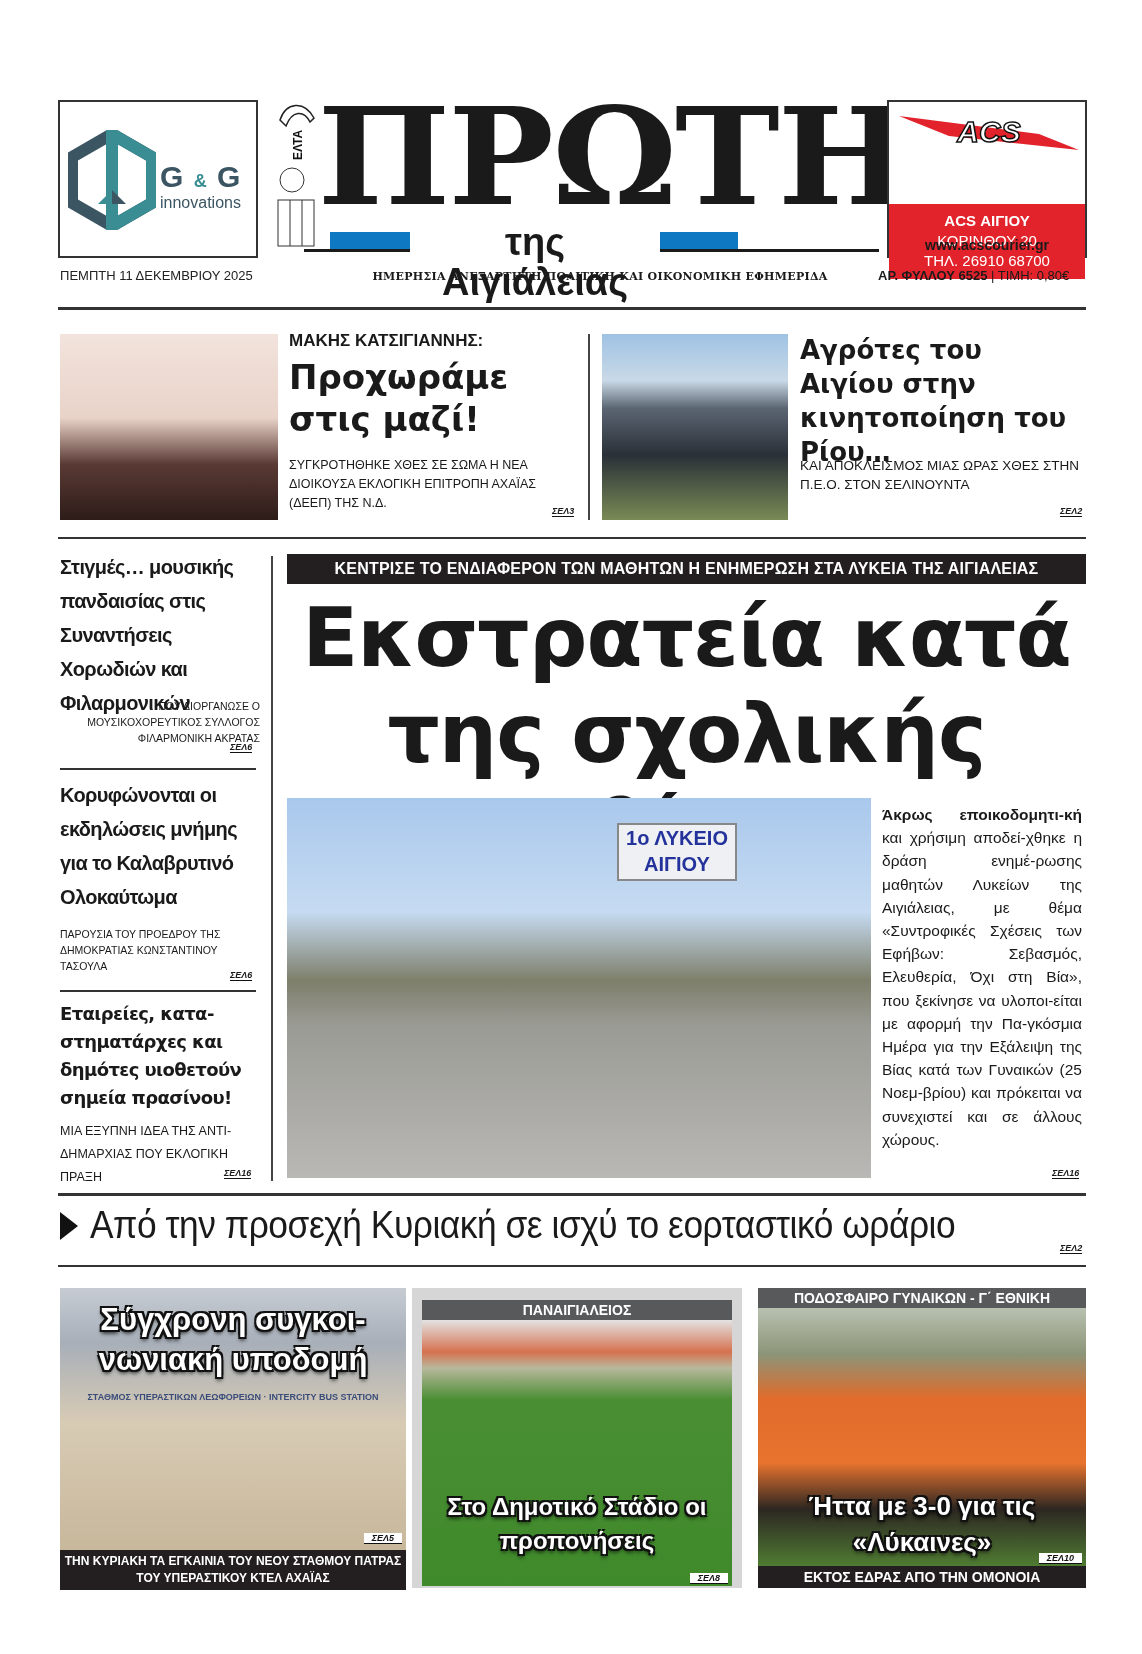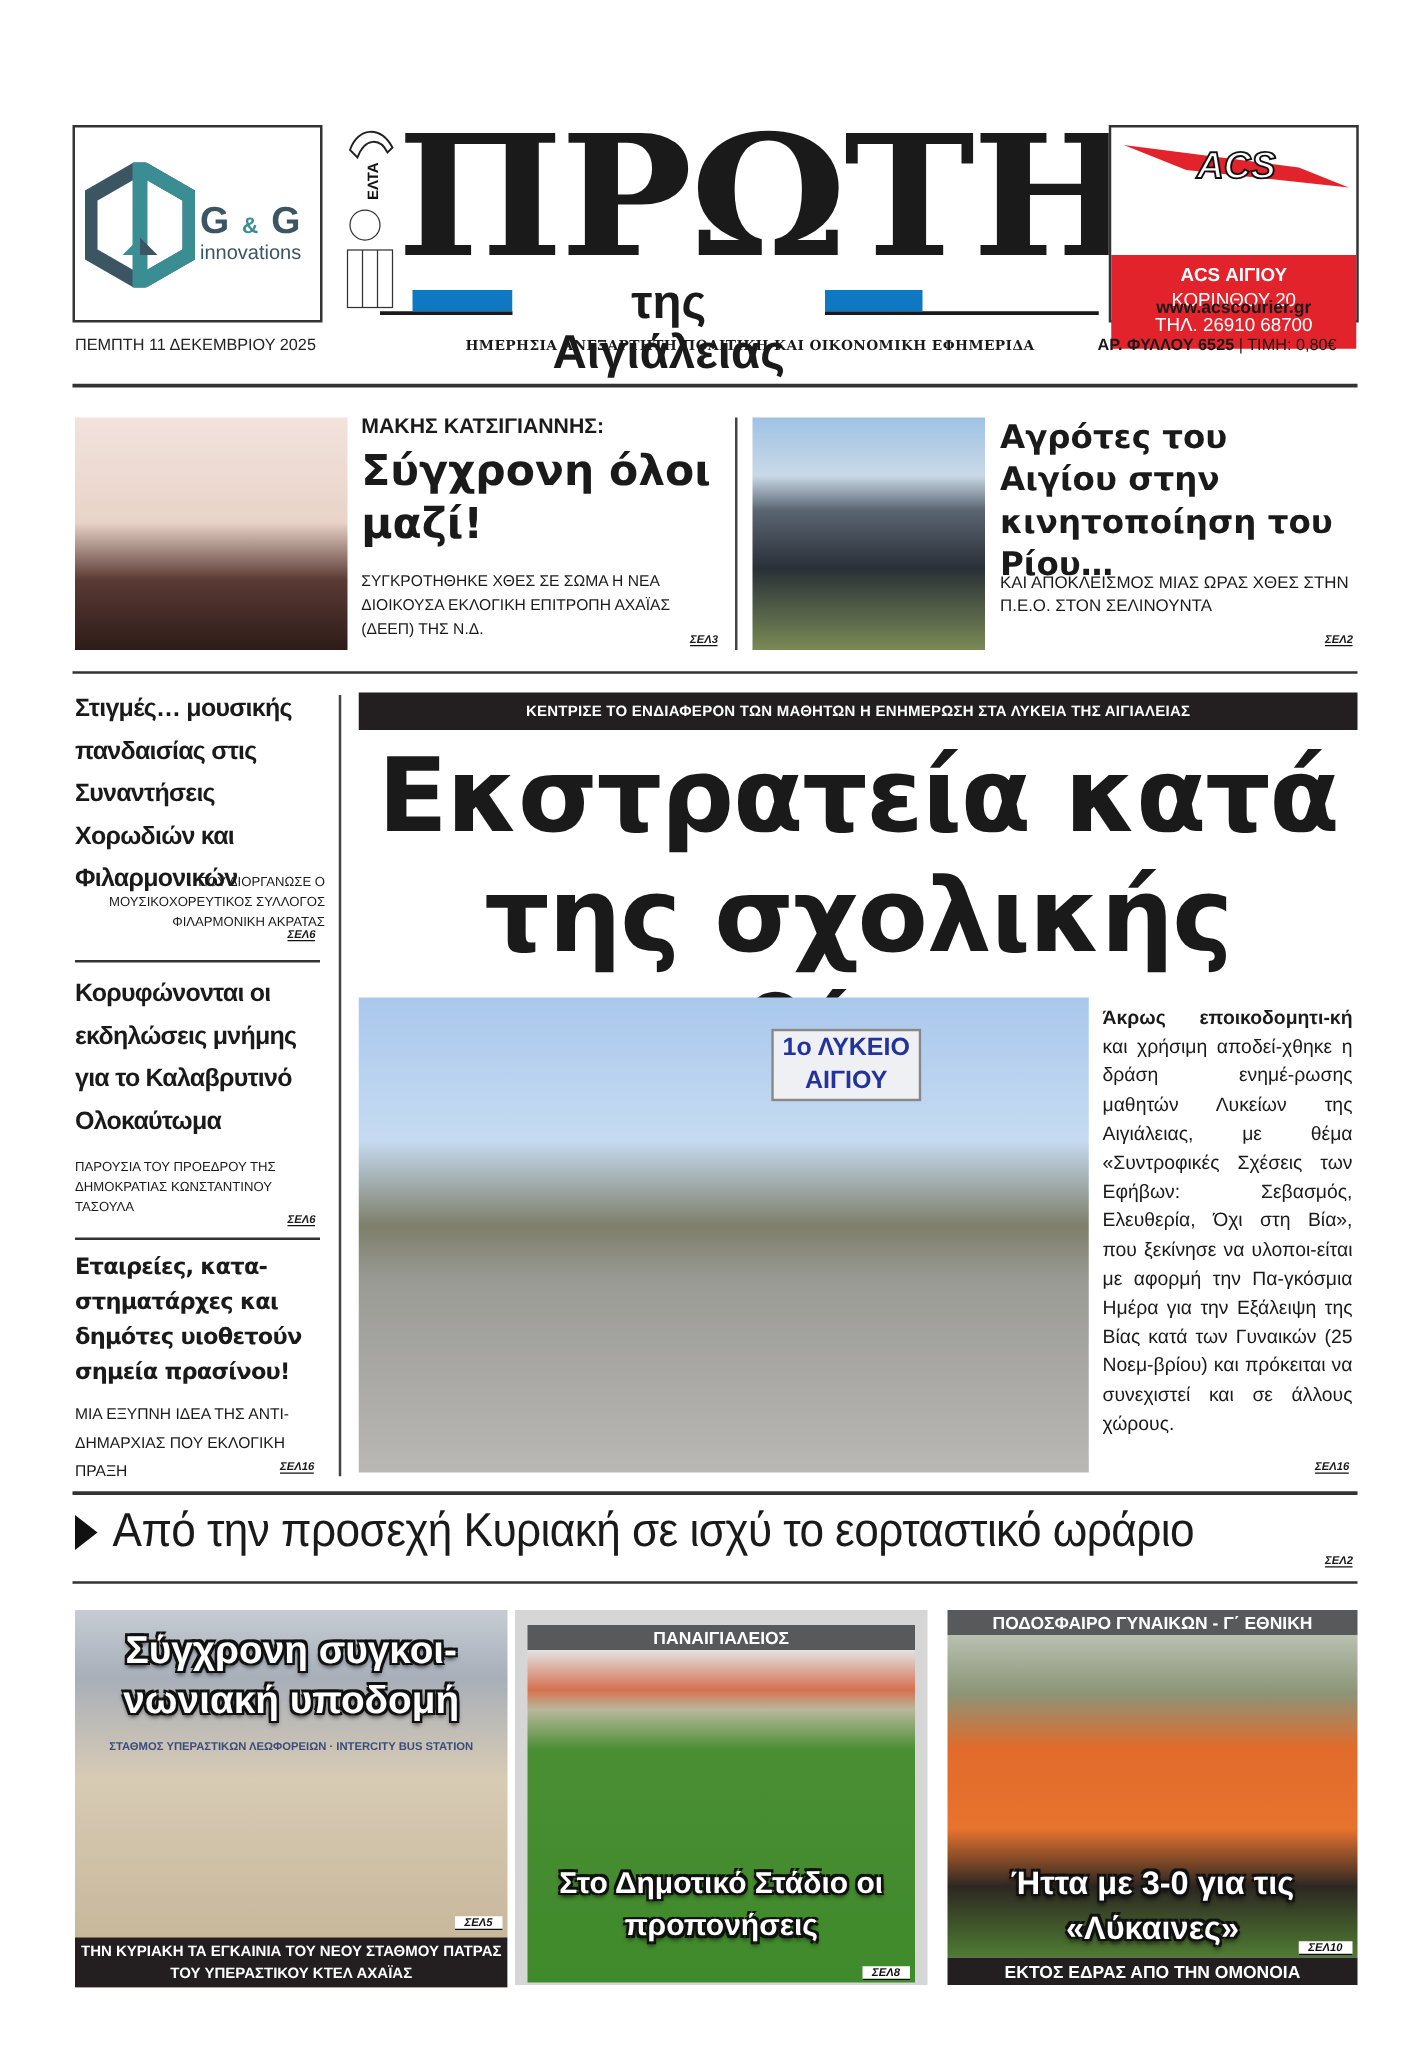--- a/index.html
+++ b/index.html
@@ -48,21 +48,21 @@
 
   .rule-mid { left: 58px; top: 537px; width: 1028px; height: 2px; background: #333; }
 
   
   .side-h { left: 60px; width: 200px; font-weight: bold; font-size: 20px; line-height: 34px; letter-spacing: -0.6px; transform-origin: left; }
   .side-s { left: 60px; width: 200px; font-size: 10.5px; line-height: 16px; }
   .side-rule { left: 60px; width: 196px; height: 2px; background: #333; }
   .vsep2 { left: 271px; top: 556px; width: 2px; height: 625px; background: #444; }
 
   
-  .banner { left: 287px; top: 554px; width: 799px; height: 30px; background: #231f20; color: #fff; text-align: center; font-weight: bold; font-size: 12px; line-height: 30px; letter-spacing: 0.2px; }
+  .banner { left: 287px; top: 554px; width: 799px; height: 30px; background: #231f20; color: #fff; text-align: center; font-weight: bold; font-size: 16px; line-height: 30px; letter-spacing: 0.2px; }
   .lead-h { left: 287px; top: 590px; width: 799px; text-align: center; font-family: "DejaVu Sans", sans-serif; font-weight: bold; font-size: 82px; line-height: 96px; letter-spacing: -1px; }
   .ph-school { left: 287px; top: 798px; width: 584px; height: 380px; background: linear-gradient(180deg,#a9c8ec 0%,#c6dbf2 30%,#7d7f6a 48%,#9b9b96 60%,#b9b8b4 100%); }
   .sign { position: absolute; left: 330px; top: 25px; width: 120px; height: 58px; background: #eef0f4; border: 2px solid #888; color: #24339b; font-weight: bold; font-size: 20px; text-align: center; line-height: 26px; }
   .lead-body { left: 882px; top: 803px; width: 200px; font-size: 15.5px; line-height: 23.2px; text-align: justify; }
 
   .rule-bot1 { left: 58px; top: 1193px; width: 1028px; height: 3px; background: #333; }
   .strap { left: 90px; top: 1200px; font-size: 38px; line-height: 50px; letter-spacing: -0.5px; transform: scaleX(0.93); transform-origin: left; font-family: "Liberation Sans", sans-serif; }
   .strap-arrow { left: 60px; top: 1212px; width: 0; height: 0; border-top: 14px solid transparent; border-bottom: 14px solid transparent; border-left: 18px solid #111; }
   .rule-bot2 { left: 58px; top: 1265px; width: 1028px; height: 2px; background: #333; }
 
@@ -127,21 +127,21 @@
 </div>
 
 <div class="abs date">ΠΕΜΠΤΗ 11 ΔΕΚΕΜΒΡΙΟΥ 2025</div>
 <div class="abs tagline">ΗΜΕΡΗΣΙΑ ΑΝΕΞΑΡΤΗΤΗ ΠΟΛΙΤΙΚΗ ΚΑΙ ΟΙΚΟΝΟΜΙΚΗ ΕΦΗΜΕΡΙΔΑ</div>
 <div class="abs issue"><b>ΑΡ. ΦΥΛΛΟΥ 6525</b> | <span>ΤΙΜΗ: 0,80€</span></div>
 
 <div class="abs rule-top"></div>
 
 <div class="abs photo ph-man"></div>
 <div class="abs kicker">ΜΑΚΗΣ ΚΑΤΣΙΓΙΑΝΝΗΣ:</div>
-<div class="abs h-big1">Σύγχρονη όλοι μαζί!</div>
+<div class="abs h-big1">Προχωράμε στις μαζί!</div>
 <div class="abs sub1">ΣΥΓΚΡΟΤΗΘΗΚΕ ΧΘΕΣ ΣΕ ΣΩΜΑ Η ΝΕΑ ΔΙΟΙΚΟΥΣΑ ΕΚΛΟΓΙΚΗ ΕΠΙΤΡΟΠΗ ΑΧΑΪΑΣ (ΔΕΕΠ) ΤΗΣ Ν.Δ.</div>
 <div class="abs sel" style="left:552px; top:506px;">ΣΕΛ3</div>
 
 <div class="abs vsep1"></div>
 
 <div class="abs photo ph-farmers"></div>
 <div class="abs h-big2">Αγρότες του Αιγίου στην κινητοποίηση του Ρίου…</div>
 <div class="abs sub2">ΚΑΙ ΑΠΟΚΛΕΙΣΜΟΣ ΜΙΑΣ ΩΡΑΣ ΧΘΕΣ ΣΤΗΝ Π.Ε.Ο. ΣΤΟΝ ΣΕΛΙΝΟΥΝΤΑ</div>
 <div class="abs sel" style="left:1060px; top:506px;">ΣΕΛ2</div>
 

